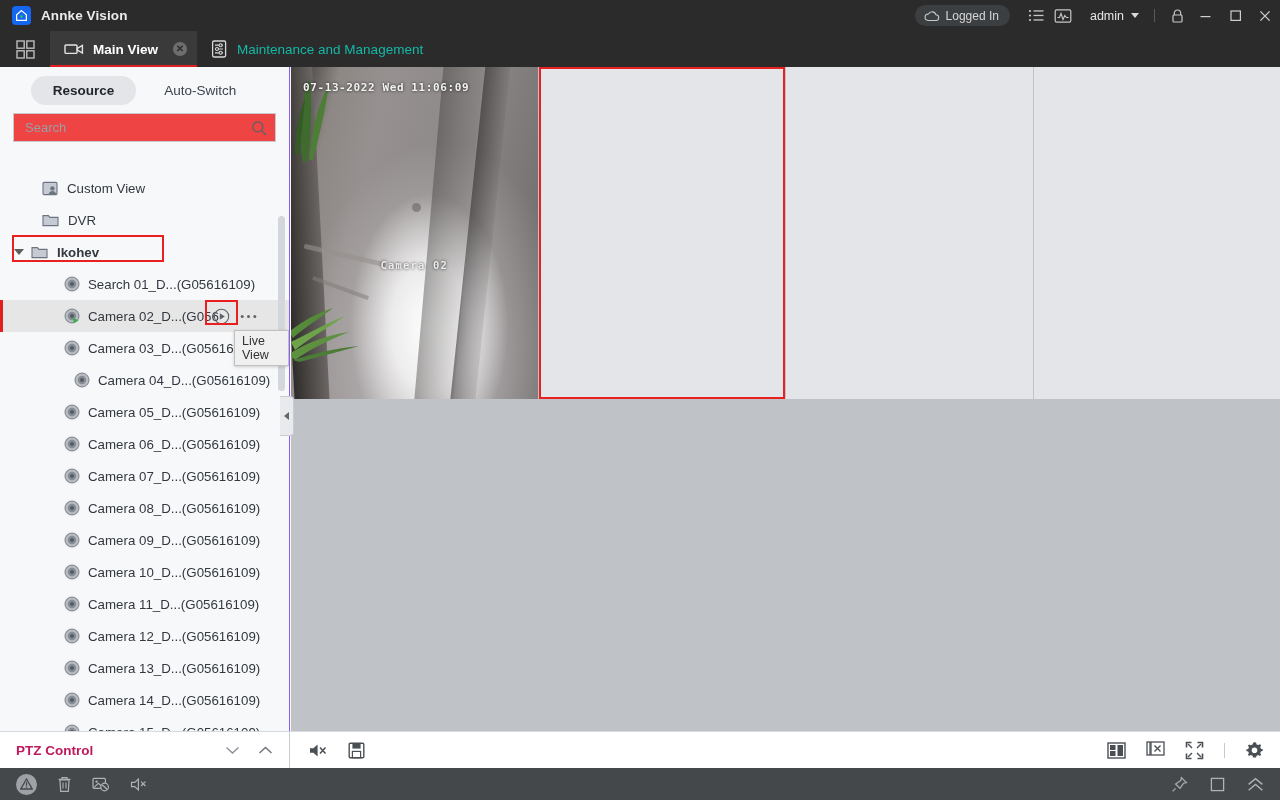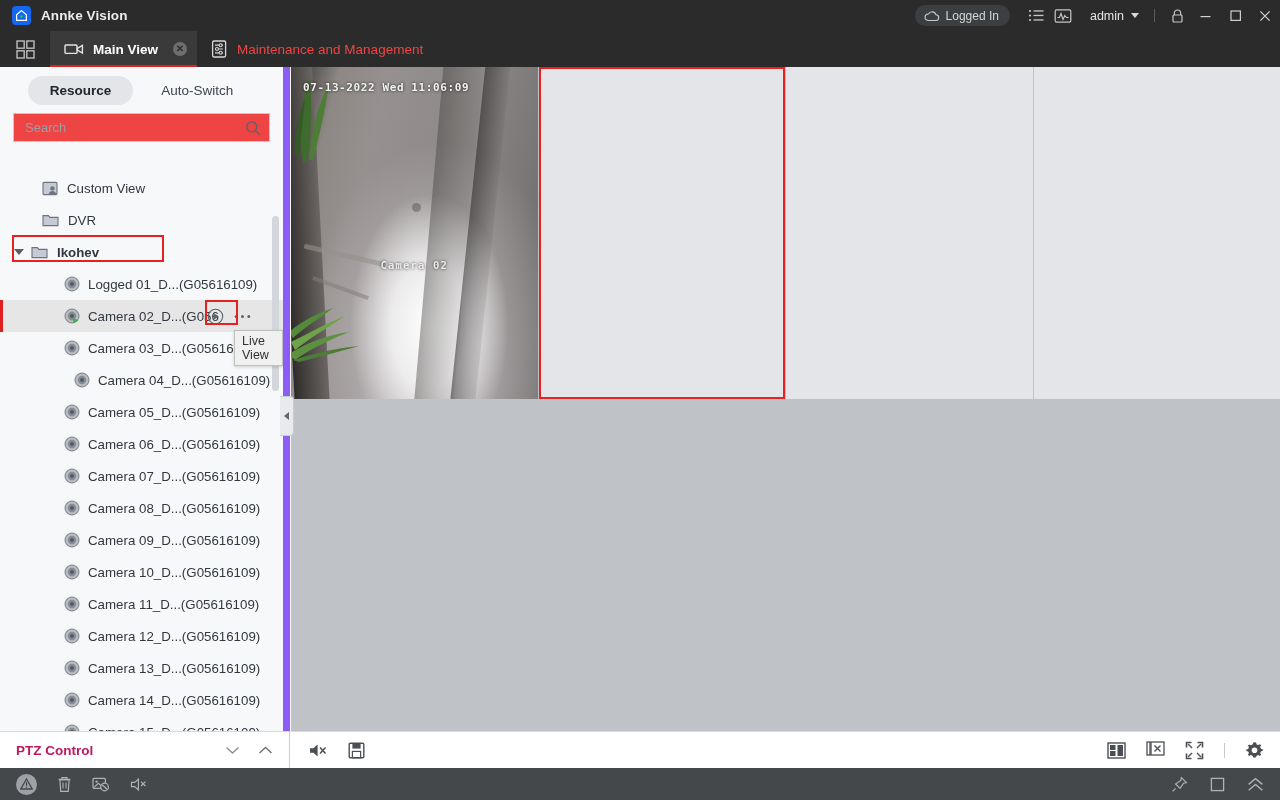--- a/index.html
+++ b/index.html
@@ -57,40 +57,40 @@
   .tabbar {
     position:absolute; left:0; top:31px; width:1280px; height:36px;
     background:#2b2b2b; display:flex; align-items:stretch;
   }
   .grid-btn {
     width:50px; display:flex; align-items:center; justify-content:center;
     color:#bdbdbd;
   }
   .tab {
     display:flex; align-items:center; gap:9px; padding:0 10px 0 14px;
-    color:#ef4444; font-size:13.5px; position:relative;
+    color:#14b8a6; font-size:13.5px; position:relative;
   }
   .tab.active {
     background:#3a3a3a; color:#ffffff; font-weight:bold;
   }
   .tab.active::after {
     content:""; position:absolute; left:0; right:0; bottom:0; height:2px;
     background:#e02020;
   }
   .tab-close {
     width:14px; height:14px; border-radius:50%; background:#6e6e6e;
     color:#2b2b2b; font-size:10px; line-height:14px; text-align:center;
     margin-left:6px; font-weight:bold;
   }
   .tab-ico { display:flex; align-items:center; color:#d8d8d8; }
 
   
   .sidebar {
     position:absolute; left:0; top:67px; width:290px; height:664px;
-    background:#f7f8fa; border-right:7px solid #8b5cf6;
+    background:#f7f8fa; border-right:1px solid #8b5cf6;
   }
   .seg-row {
     height:46px; display:flex; align-items:center; justify-content:center;
     gap:6px;
   }
   .seg {
     font-size:13.5px; color:#3d4450; padding:7px 22px; border-radius:16px;
   }
   .seg.active { background:#e3e5e9; font-weight:bold; color:#22262e; }
   .searchbox {
@@ -419,21 +419,21 @@
       <div class="hl-box" style="left:12px; top:63px; width:152px; height:27px;"></div>
 
       <div class="tnode leaf" style="top:96px;position:absolute;width:100%;">
         <span class="cam-ico">
           <svg width="16" height="16" viewBox="0 0 16 16">
             <circle cx="8" cy="8" r="7" fill="#b7bcc2" stroke="#7b8088" stroke-width="1"></circle>
             <circle cx="8" cy="8" r="4.2" fill="#868c94"></circle>
             <circle cx="8" cy="8" r="2" fill="#555b63"></circle>
           </svg>
         </span>
-        <span class="lbl">Logged 01_D...(G05616109)</span>
+        <span class="lbl">Search 01_D...(G05616109)</span>
       </div>
 
       <div class="tnode leaf selected" style="top:128px;position:absolute;width:100%;">
         <span class="cam-ico">
           <svg width="16" height="16" viewBox="0 0 16 16">
             <circle cx="8" cy="8" r="7" fill="#b7bcc2" stroke="#7b8088" stroke-width="1"></circle>
             <circle cx="8" cy="8" r="4.2" fill="#868c94"></circle>
             <circle cx="8" cy="8" r="2" fill="#555b63"></circle>
             <path d="M9.4 9.8 L14.6 12.4 L9.4 15 Z" fill="#37b24d"></path>
           </svg>

